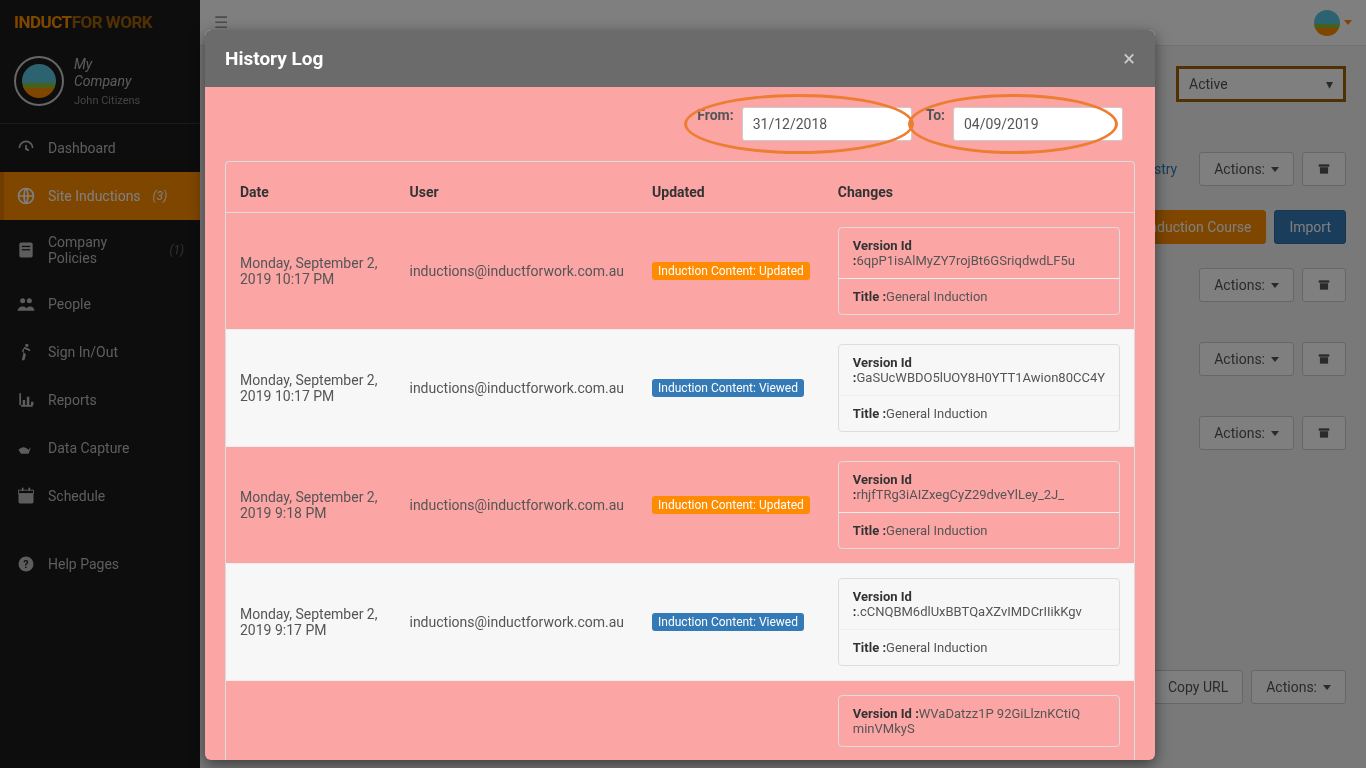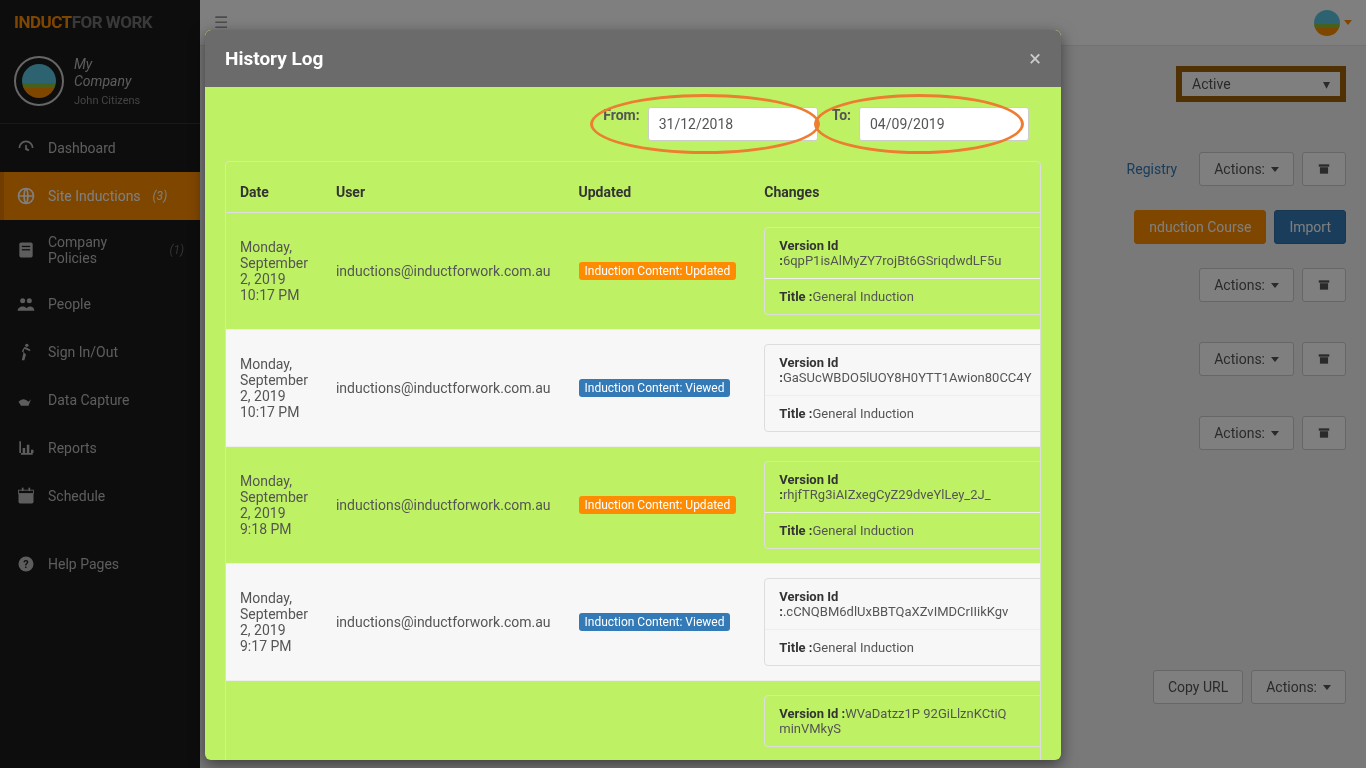--- a/index.html
+++ b/index.html
@@ -1,21 +1,21 @@
 <!DOCTYPE html>
 <html><head>
 <meta charset="utf-8">
 <style>
   * { box-sizing: border-box; margin: 0; padding: 0; font-family: -apple-system, BlinkMacSystemFont, "Segoe UI", Roboto, Arial, sans-serif; }
   body { background: #f2f2f2; width: 1366px; height: 768px; overflow: hidden; position: relative; }
 
   
   .sidebar { position: absolute; left: 0; top: 0; width: 200px; height: 768px; background: #1a1a1a; color: #ccc; }
   .brand { padding: 12px 14px; font-weight: bold; font-size: 17px; letter-spacing: -0.5px; }
-  .brand .i { color: #ff8c00; } .brand .w { color: #737373; }
+  .brand .i { color: #ff8c00; } .brand .w { color: #a16207; }
   .company-block { display: flex; align-items: center; gap: 10px; padding: 12px 14px 16px; border-bottom: 1px solid #333; }
   .company-logo { width: 50px; height: 50px; border-radius: 50%; border: 2px solid #ccc; display:flex; align-items:center; justify-content:center; }
   .company-logo-inner { width:34px;height:34px;border-radius:50%; background: linear-gradient(#5ac6e0 55%, #8fc23b 55%, #8fc23b 70%, #ff8c00 70%); }
   .company-name { color: #bbb; font-style: italic; font-size: 14px; line-height: 1.2; }
   .company-sub { color: #888; font-size: 11px; margin-top: 4px; }
 
   .nav-item { display: flex; align-items: center; gap: 12px; padding: 14px 16px; font-size: 14px; color: #bbb; cursor: pointer; }
   .nav-item.active { background: #ff8c00; color: #fff; border-left: 4px solid #e07900; padding-left: 12px;}
   .nav-item .count { color: #666; font-style: italic; font-size: 12px; }
   .nav-item.active .count { color: #ffe; }
@@ -24,29 +24,29 @@
 
   
   .topbar { position: absolute; left: 200px; top: 0; right: 0; height: 46px; background: #fff; border-bottom: 1px solid #e5e5e5; display:flex; align-items:center; justify-content:space-between; padding: 0 14px; }
   .hamburger { color:#999; font-size:16px; cursor:pointer; }
   .avatar-small { width: 26px; height:26px; border-radius:50%; background: linear-gradient(#5ac6e0 55%, #8fc23b 55%, #8fc23b 70%, #ff8c00 70%); display:inline-block; }
   .avatar-wrap { display:flex; align-items:center; gap:4px; color:#ff8c00; }
 
   
   .bgpage { position:absolute; left:200px; right:0; top:46px; padding: 20px; }
   .top-controls { display:flex; justify-content:flex-end; gap:8px; margin-bottom:50px;}
-  .select-active { width: 170px; height: 36px; border:6px solid #a16207; padding:0 10px; background:#fff; font-size:14px; color:#555; display:flex; align-items:center; justify-content:space-between;}
+  .select-active { width: 170px; height: 36px; border:3px solid #a16207; padding:0 10px; background:#fff; font-size:14px; color:#555; display:flex; align-items:center; justify-content:space-between;}
   .row-btns { display:flex; justify-content:flex-end; gap:8px; margin-bottom:24px;}
   .btn { border:1px solid #ccc; background:#fff; color:#555; font-size:14px; padding: 8px 14px; border-radius:3px; cursor:pointer; display:inline-flex; align-items:center; gap:6px;}
   .btn.link { border:none; background:transparent; color:#337ab7; }
   .btn.orange { background:#ff8c00; color:#fff; border-color:#ff8c00; }
   .btn.blue { background:#337ab7; color:#fff; border-color:#2e6da4; }
   .bg-row { display:flex; justify-content:flex-end; gap:8px; margin-bottom:40px;}
   .archive-icon { width:14px; height:14px; }
-  .modal { position:absolute; left: 205px; top: 30px; width: 856px; background:#bef264; border-radius: 6px; z-index: 101; box-shadow: 0 5px 15px rgba(0,0,0,.5); max-height: 730px; overflow: hidden; display:flex; flex-direction:column;}
+  .modal { position:absolute; left: 205px; top: 30px; width: 950px; background:#fca5a5; border-radius: 6px; z-index: 101; box-shadow: 0 5px 15px rgba(0,0,0,.5); max-height: 730px; overflow: hidden; display:flex; flex-direction:column;}
   .modal-header { background:#6b6b6b; color:#fff; padding: 16px 20px; display:flex; justify-content:space-between; align-items:center; border-radius:6px 6px 0 0;}
   .modal-title { font-size: 19px; font-weight: bold; }
   .modal-close { color:#ccc; font-size:22px; cursor:pointer; }
   .modal-body { padding: 20px; overflow:hidden; }
   .date-filter { display:flex; justify-content:flex-end; gap: 14px; margin-bottom: 20px; padding-right: 12px;}
   .date-group { display:flex; align-items:flex-start; gap:8px; position:relative; }
   .date-label { font-size: 14px; color:#555; font-weight:bold; }
   .date-input { width: 170px; height: 34px; border:1px solid #ccc; border-radius:3px; padding: 0 10px; font-size:14px; color:#555; }
   .ellipse { position:absolute; border: 3px solid #ed7d31; border-radius: 50%; pointer-events:none; }
   .ellipse.e1 { width: 230px; height: 60px; left: -13px; top: -13px; }
@@ -136,32 +136,32 @@
         <svg viewBox="0 0 24 24" width="20" height="20">
           <circle cx="13" cy="4" r="2"></circle>
           <path d="M10 22l2-7-3-3 1-4 4 2 3 1v-2l-4-2-3-1-3 5 2 2-2 9h3z"></path>
         </svg>
       </span>
     <span>Sign In/Out</span>
   </div>
   <div class="nav-item">
     <span class="nav-icon">
         <svg viewBox="0 0 24 24" width="20" height="20">
+          <path d="M4 20V4h2v16H4zm0 0h16v-2H4zM8 18v-6h3v6H8zm5 0V8h3v10h-3zm5 0v-4h3v4h-3z"></path>
+        </svg>
+      </span>
+    <span>Reports</span>
+  </div>
+  <div class="nav-item">
+    <span class="nav-icon">
+        <svg viewBox="0 0 24 24" width="20" height="20">
           <path d="M3 14c4-4 8-4 12 0l3-3-3 8H6l-3-5z"></path>
         </svg>
       </span>
     <span>Data Capture</span>
-  </div>
-  <div class="nav-item">
-    <span class="nav-icon">
-        <svg viewBox="0 0 24 24" width="20" height="20">
-          <path d="M4 20V4h2v16H4zm0 0h16v-2H4zM8 18v-6h3v6H8zm5 0V8h3v10h-3zm5 0v-4h3v4h-3z"></path>
-        </svg>
-      </span>
-    <span>Reports</span>
   </div>
   <div class="nav-item">
     <span class="nav-icon">
         <svg viewBox="0 0 24 24" width="20" height="20">
           <rect x="3" y="5" width="18" height="16" rx="2"></rect>
           <rect x="3" y="5" width="18" height="4" fill="#1a1a1a" stroke="currentColor"></rect>
           <rect x="7" y="2" width="2" height="4"></rect>
           <rect x="15" y="2" width="2" height="4"></rect>
         </svg>
       </span>

